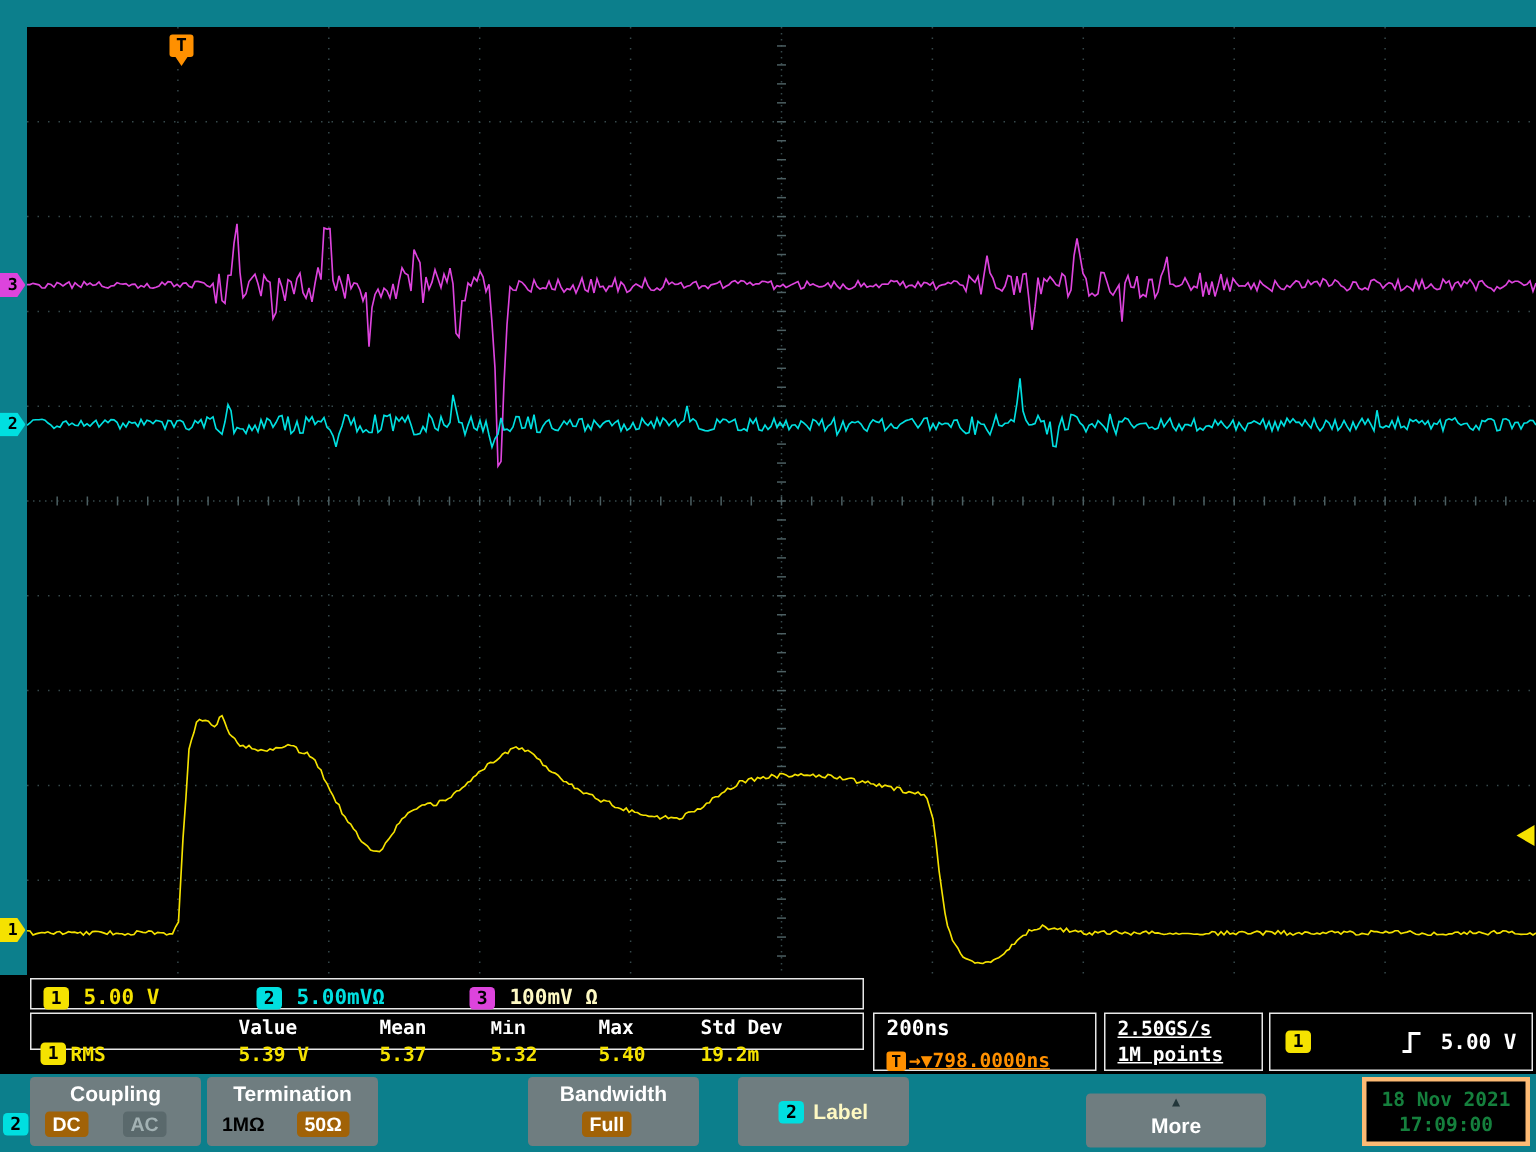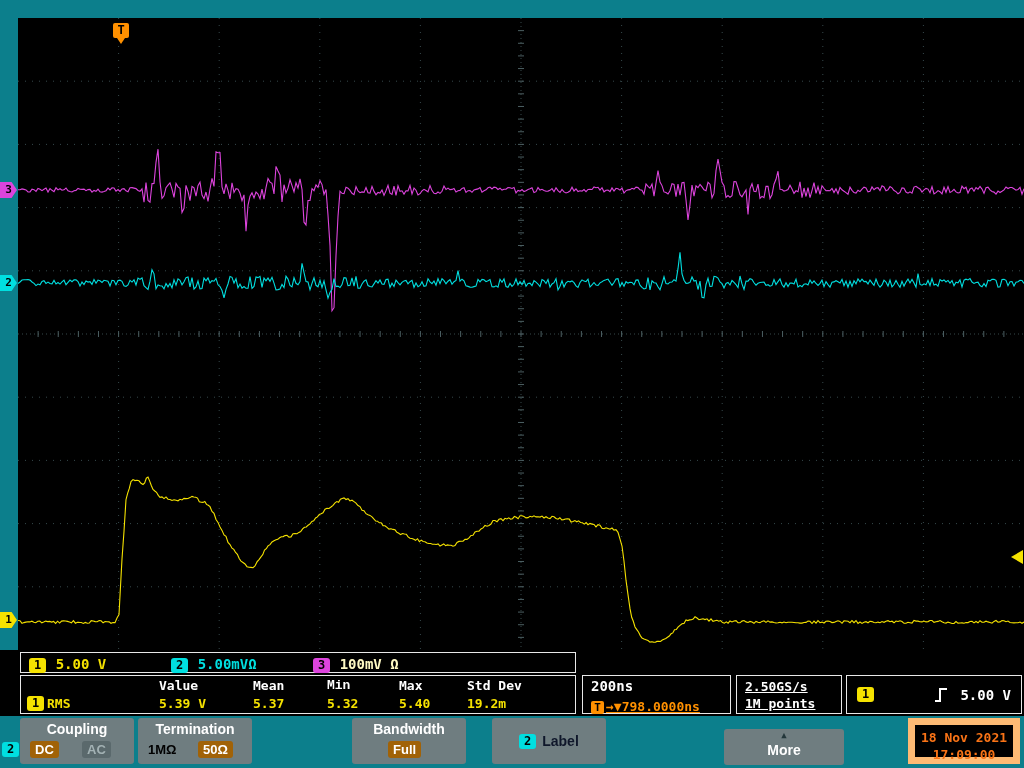--- a/index.html
+++ b/index.html
@@ -23,21 +23,21 @@
   .tflag::after{content:"";position:absolute;left:4px;top:15px;border-left:4px solid transparent;
          border-right:4px solid transparent;border-top:6px solid #ff9000;}
   .chmark{position:absolute;left:0;width:17px;height:16px;color:#000;font:bold 11px "DejaVu Sans Mono",monospace;
           text-align:center;line-height:16px;clip-path:polygon(0 0,68% 0,100% 50%,68% 100%,0 100%);}
   .tlevel{position:absolute;left:1011px;top:550px;width:0;height:0;
           border-top:7px solid transparent;border-bottom:7px solid transparent;border-right:12px solid #f5e200;}
   
   .readouts{position:absolute;left:0;top:650px;width:1024px;height:66px;background:#000;}
   .box{position:absolute;border:1px solid #e8e8e8;background:#000;box-sizing:border-box;}
   #scalebox{left:20px;top:2px;width:556px;height:21px;}
-  #measbox{left:20px;top:25px;width:556px;height:39px;}
+  #measbox{left:20px;top:25px;width:556px;height:25px;}
   #tbbox{left:582px;top:25px;width:149px;height:39px;}
   #acqbox{left:736px;top:25px;width:106px;height:39px;}
   #trigbox{left:846px;top:25px;width:176px;height:39px;display:flex;align-items:center;padding:0 10px;}
   .sgrp{position:absolute;top:1px;white-space:nowrap;}
   .mh{position:absolute;top:2px;color:#fff;font:bold 13px "DejaVu Sans Mono",monospace;}
   .mv{position:absolute;top:20px;font:bold 13px "DejaVu Sans Mono",monospace;}
   .rd{font:bold 13px "DejaVu Sans Mono",monospace;text-decoration:underline;}
   .rd14{font:bold 14px "DejaVu Sans Mono",monospace;}
   .c1{color:#f5e200;}.c2{color:#00dfe0;}.c3{color:#fef9c3;}.cw{color:#fff;}.co{color:#ff9000;}
   .b{display:inline-block;min-width:13px;padding:0 2px;height:15px;line-height:15px;border-radius:3px;
@@ -48,26 +48,26 @@
   
   .menubar{position:absolute;left:0;top:716px;width:1024px;height:52px;}
   .mbtn{position:absolute;top:2px;height:46px;width:114px;background:#6f7d80;border-radius:3px;}
   .mtitle{display:block;text-align:center;margin-top:3px;color:#ffffff;font:bold 14px "Liberation Sans",sans-serif;}
   .opt{position:absolute;top:0;border-radius:3px;padding:1px 5px;font:bold 13px "Liberation Sans",sans-serif;}
   .osel{background:#a16207;color:#fff;}
   .odim{background:#5a696c;color:#a3b2b4;}
   .oplain{color:#000000;padding:1px 0;}
   .opts{position:absolute;left:0;right:0;top:23px;height:20px;}
   .labelbtn{display:flex;align-items:center;justify-content:center;gap:6px;height:100%;}
-  .labeltxt{color:#0f172a;font:bold 14px "Liberation Sans",sans-serif;}
+  .labeltxt{color:#fef9c3;font:bold 14px "Liberation Sans",sans-serif;}
   .morebtn{position:absolute;left:724px;top:13px;width:120px;height:36px;background:#6f7d80;border-radius:3px;text-align:center;}
   .morearrow{display:block;margin-top:2px;color:#22363a;font-size:9px;line-height:9px;}
   .morelabel{display:block;color:#fff;font:bold 14px "Liberation Sans",sans-serif;line-height:20px;}
-  .datebox{position:absolute;left:908px;top:2px;width:112px;height:46px;background:#000;border:7px solid #fdba74;
-           color:#f97316;text-align:center;font:bold 13px "DejaVu Sans Mono",monospace;box-sizing:border-box;}
+  .datebox{position:absolute;left:908px;top:2px;width:112px;height:46px;background:#000;border:3px solid #fdba74;
+           color:#15803d;text-align:center;font:bold 13px "DejaVu Sans Mono",monospace;box-sizing:border-box;}
   .datebox span{display:block;}
   .dateline{margin-top:5px;}
   .timeline{margin-top:2px;}
   .actch{position:absolute;left:2px;top:22px;}
 </style>
 </head>
 <body>
 
 <div id="scope">
 

